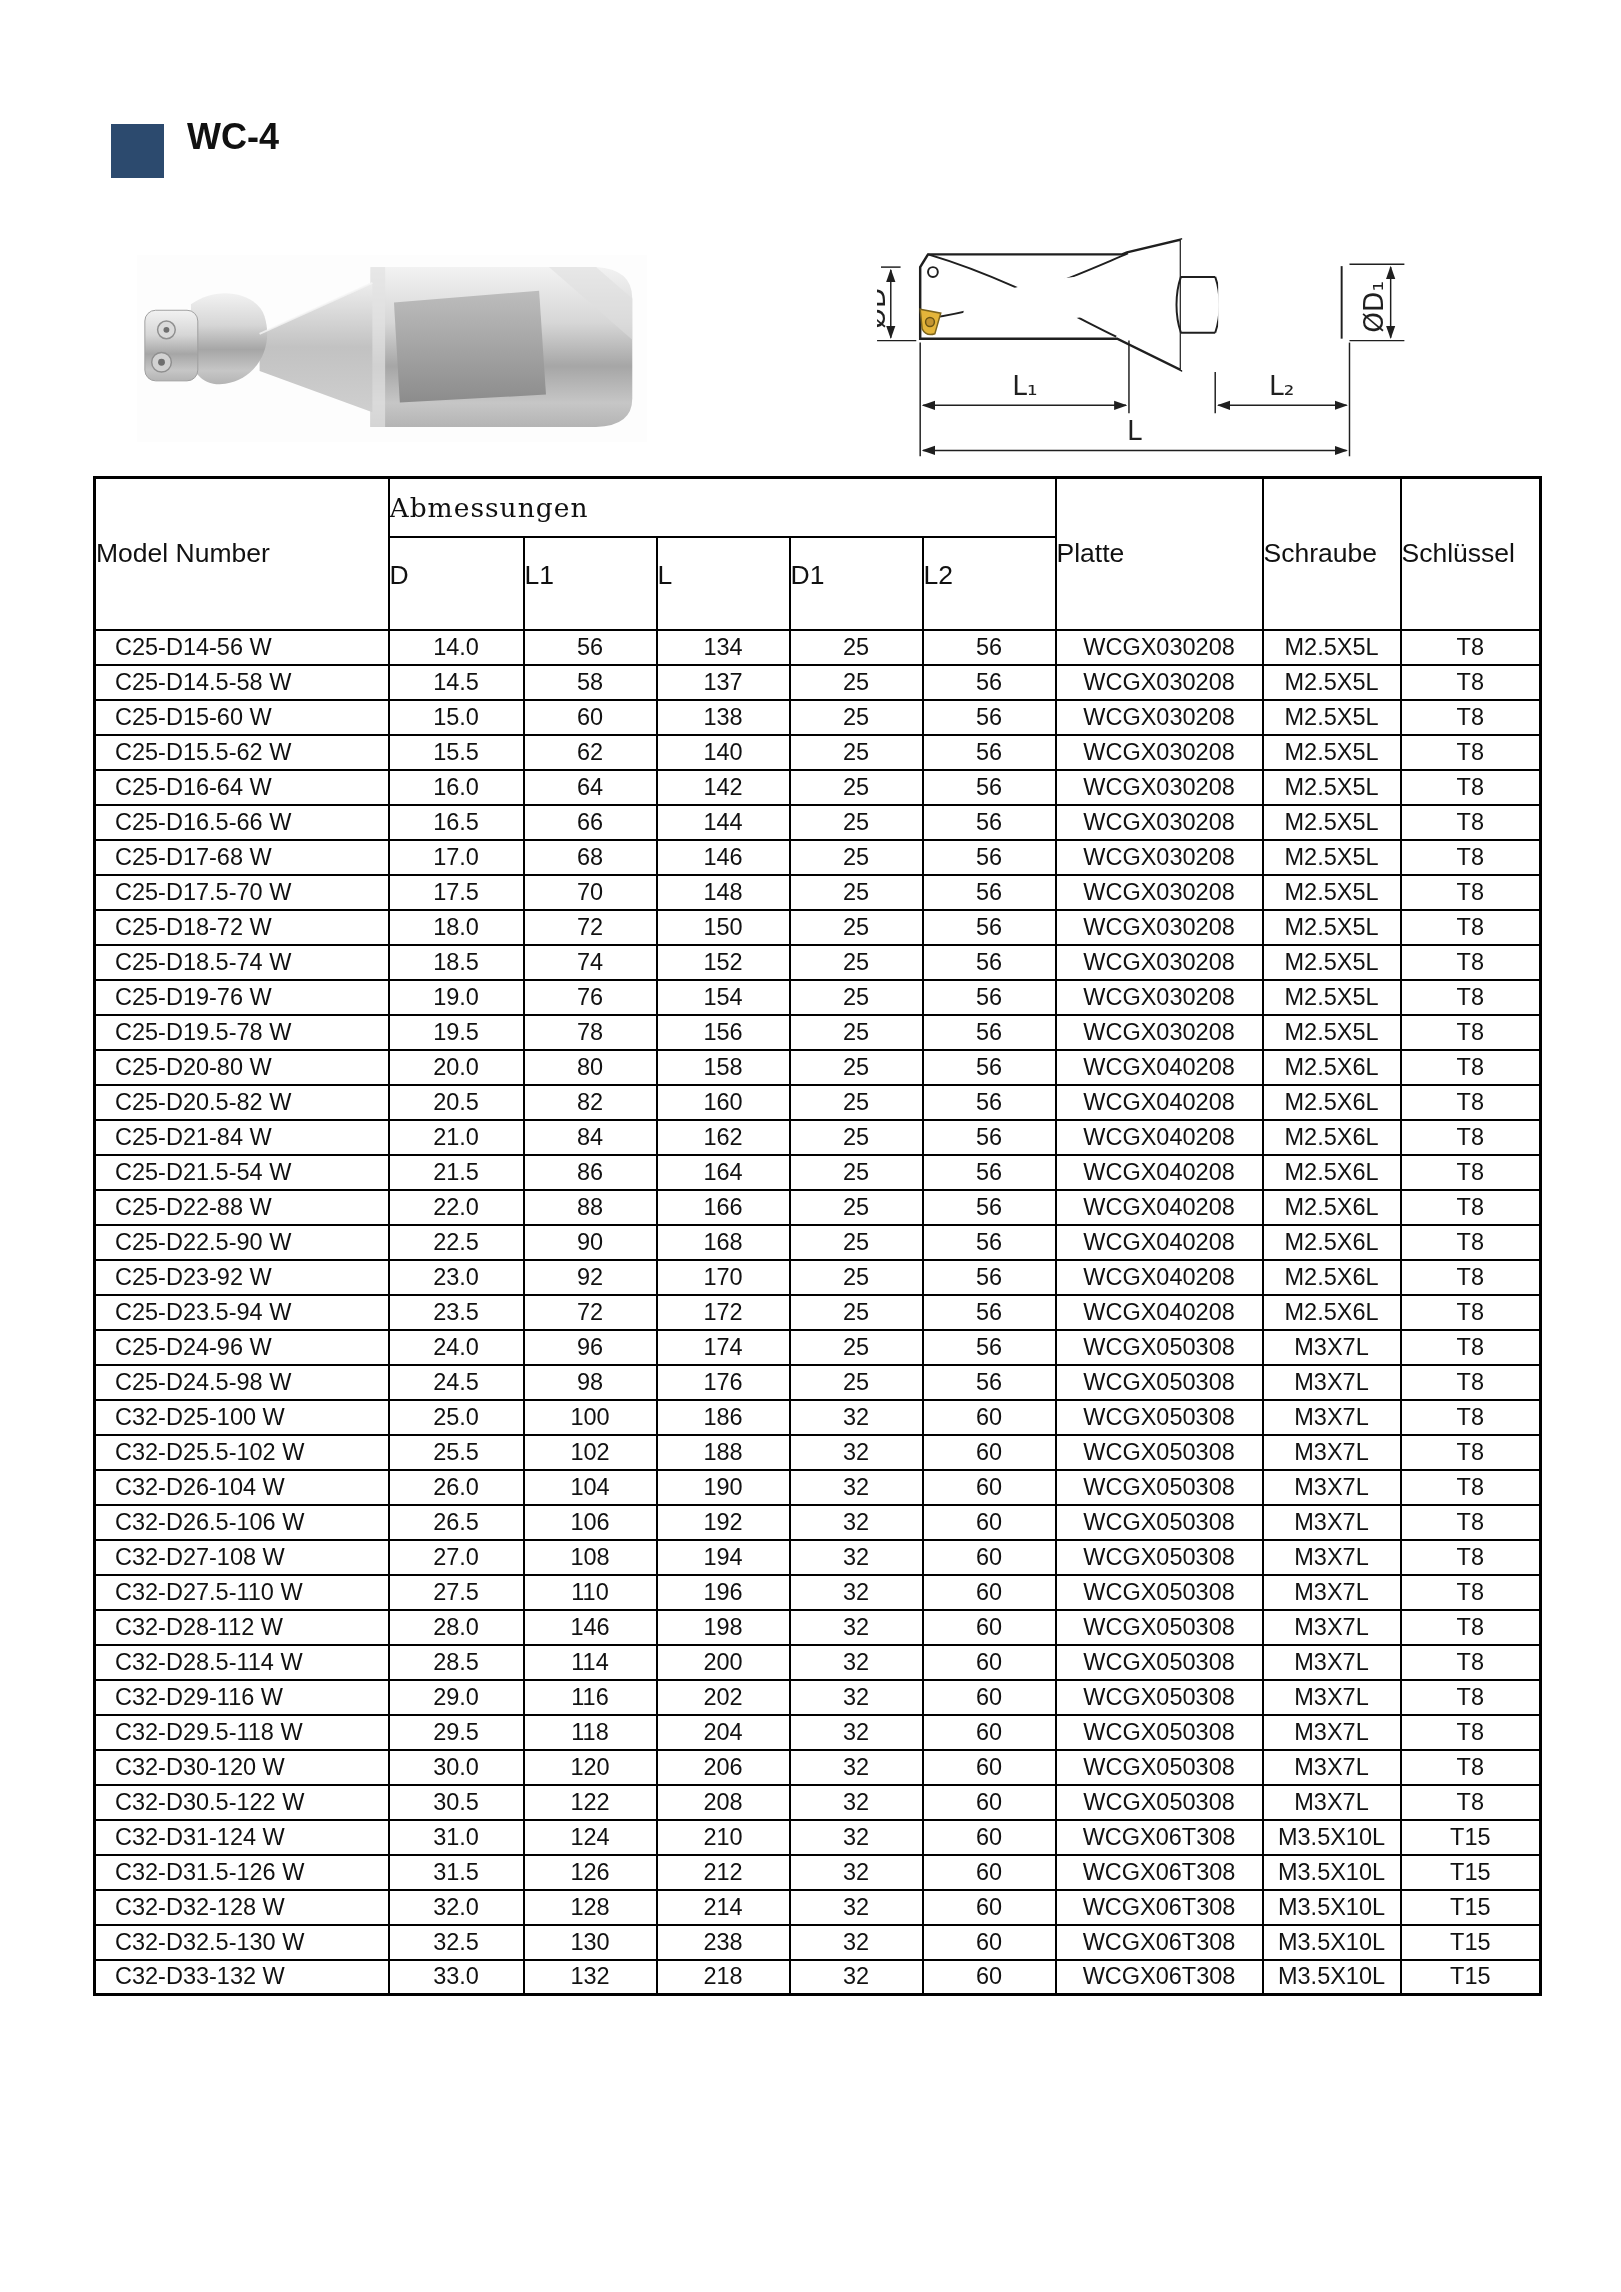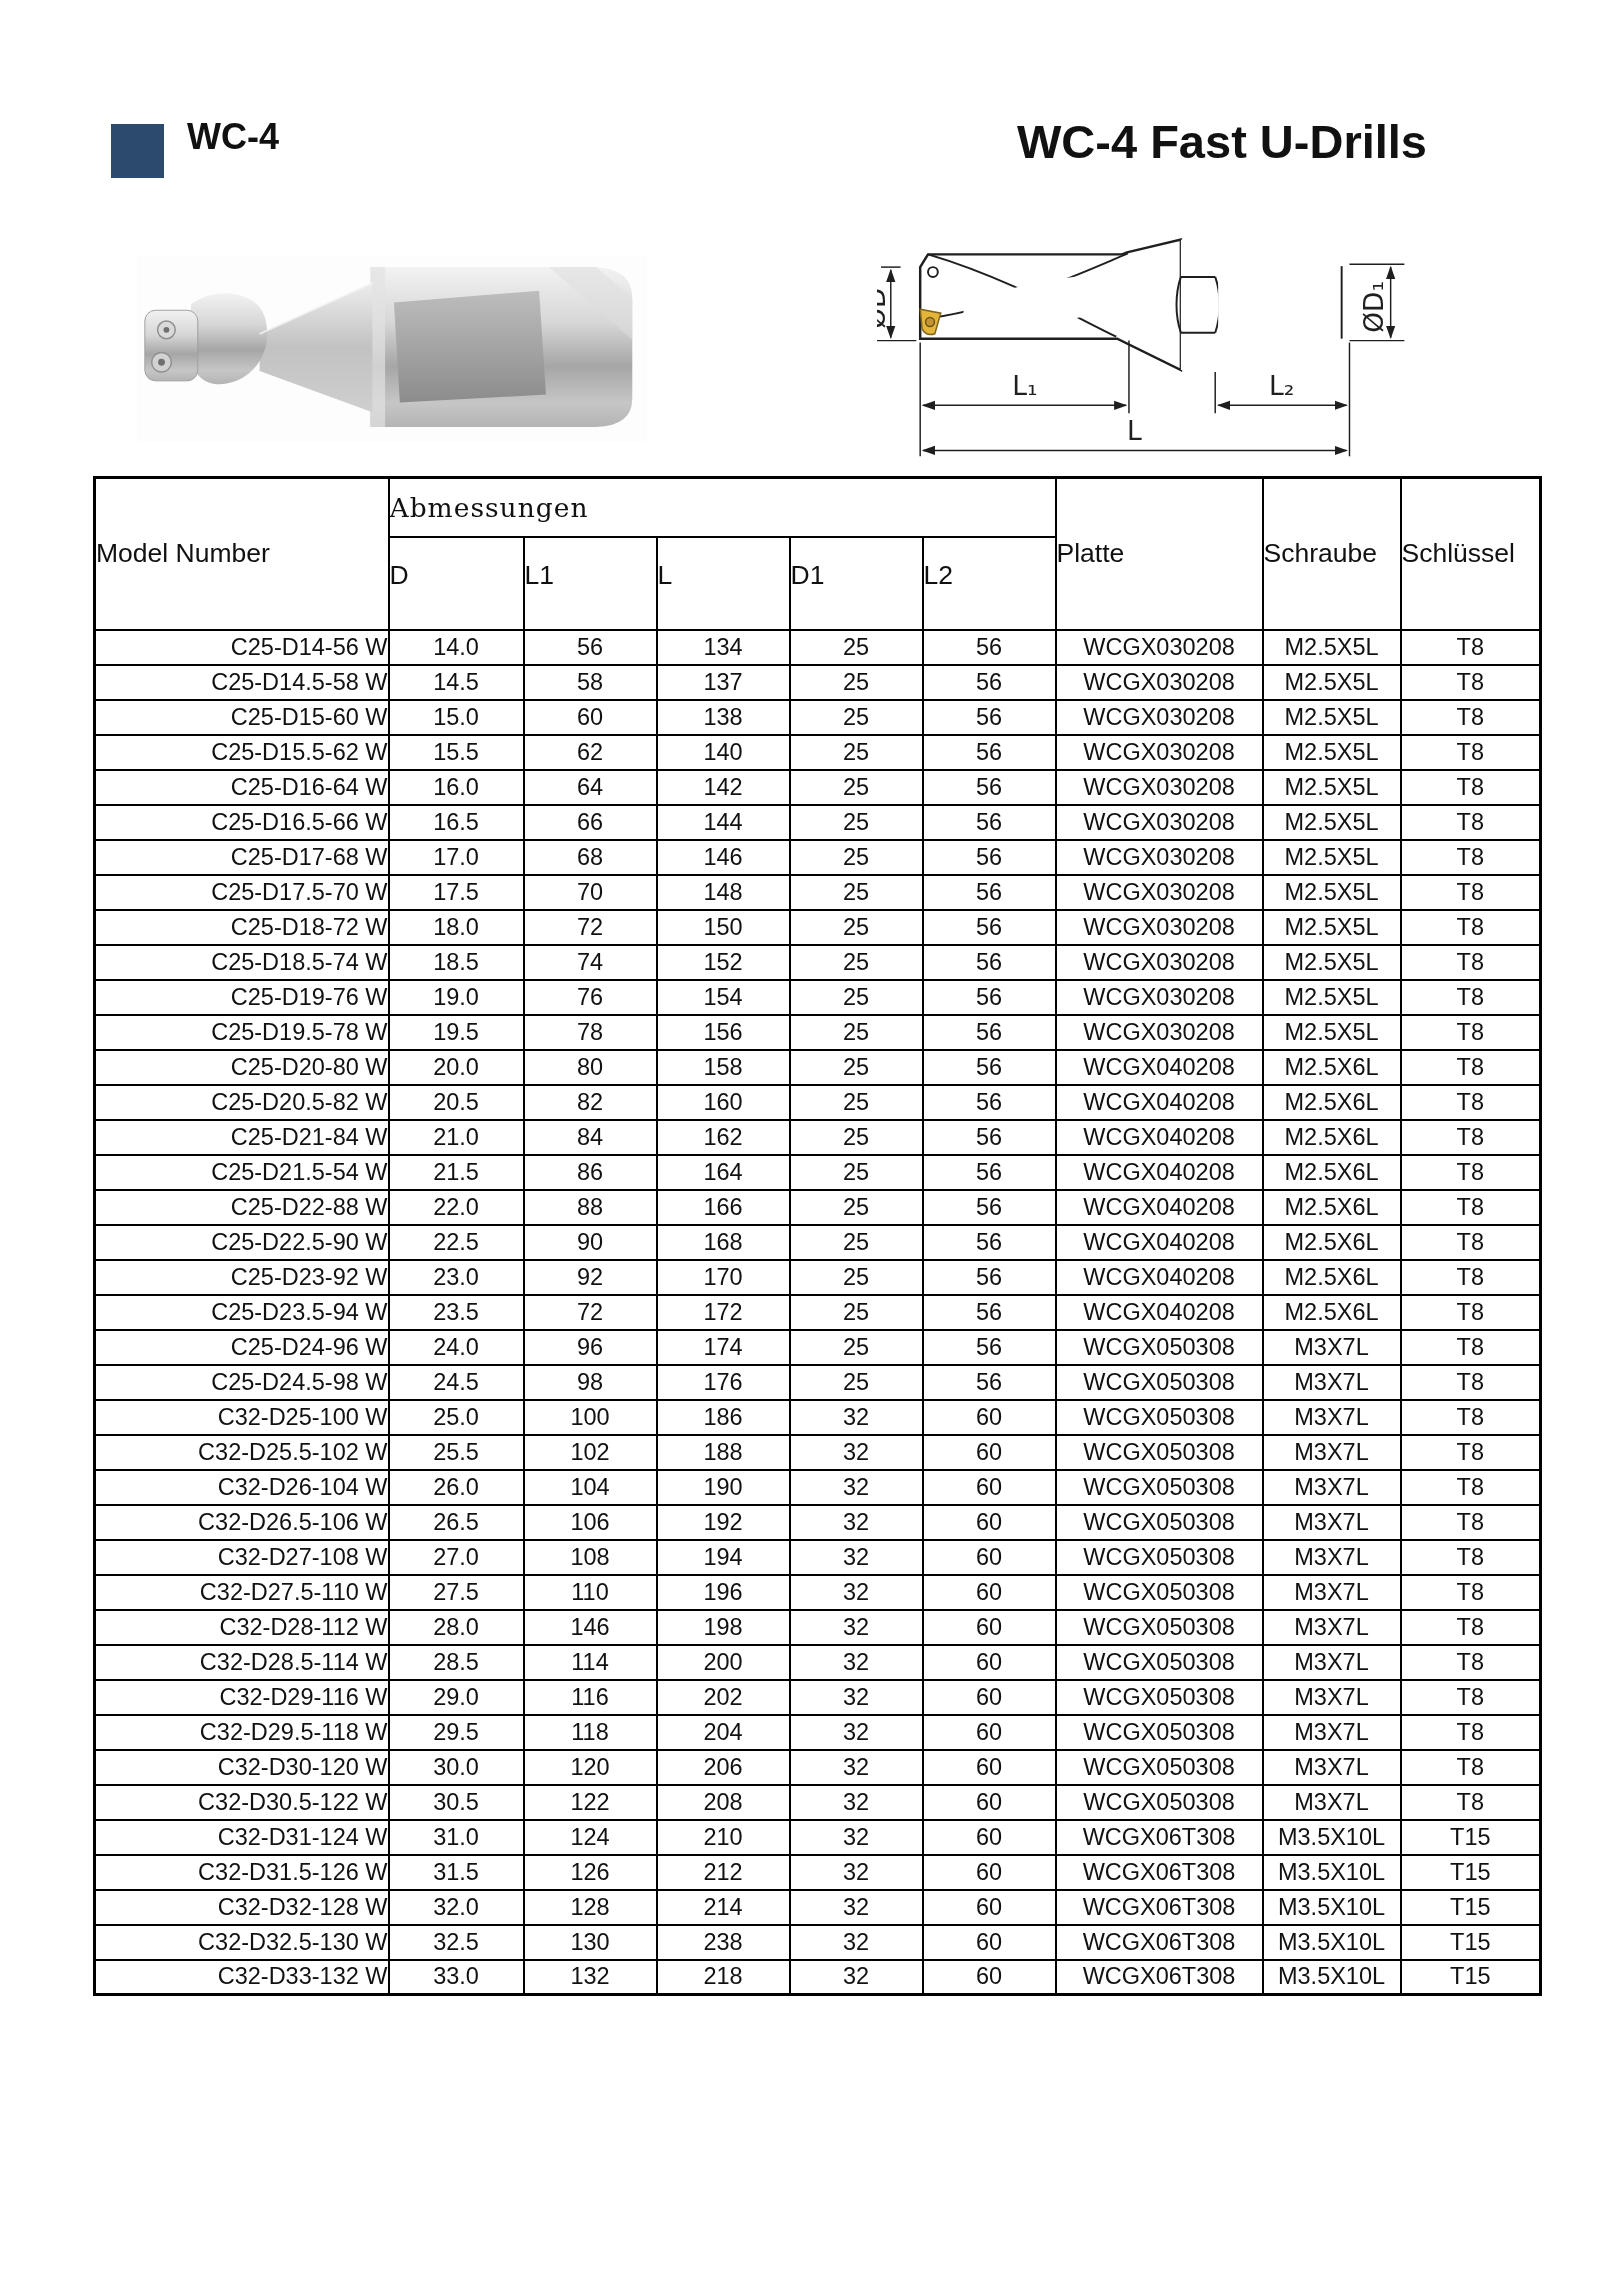--- a/index.html
+++ b/index.html
@@ -22,31 +22,30 @@
     border:3.9px solid #000;
   }
   .spec-table th, .spec-table td {
     border:2.9px solid #000; border-left-width:2px; border-right-width:2px;
     font-weight:normal; color:#111; overflow:hidden; white-space:nowrap;
   }
   .spec-table thead th { font-size:26.5px; text-align:left; vertical-align:middle; }
   th.group-head { height:59px; font-family:"DejaVu Serif","Liberation Serif",serif; font-size:25.5px; letter-spacing:1px; }
   th.sub-head { height:93px; vertical-align:bottom; padding-bottom:15.7px; font-size:25.5px; }
   .spec-table td { height:35px; font-size:23.5px; text-align:center; vertical-align:middle; }
-  .spec-table td.model-cell { text-align:right; padding-left:1px; }
+  .spec-table td.model-cell { text-align:left; padding-left:19px; }
   line, path.ln, polyline.ln { stroke:#1f1f1f; fill:none; }
 </style>
 </head>
 <body>
 
 <div class="page">
 
   <div class="series-chip" style="background-color: rgb(44, 74, 110);"></div>
   <div class="series-title">WC-4</div>
-  <div class="page-title">WC-4 Fast U-Drills</div>
 
   <div class="figure photo-figure">
     <svg width="510" height="191" viewBox="0 0 520 190">
       <defs>
         <linearGradient id="gMetal" x1="0" y1="0" x2="0" y2="1">
           <stop offset="0" stop-color="#f2f2f2"></stop>
             <stop offset="0.35" stop-color="#d6d6d6"></stop>
           <stop offset="0.62" stop-color="#a6a6a6"></stop>
             <stop offset="0.85" stop-color="#c6c6c6"></stop>
           <stop offset="1" stop-color="#b4b4b4"></stop>

